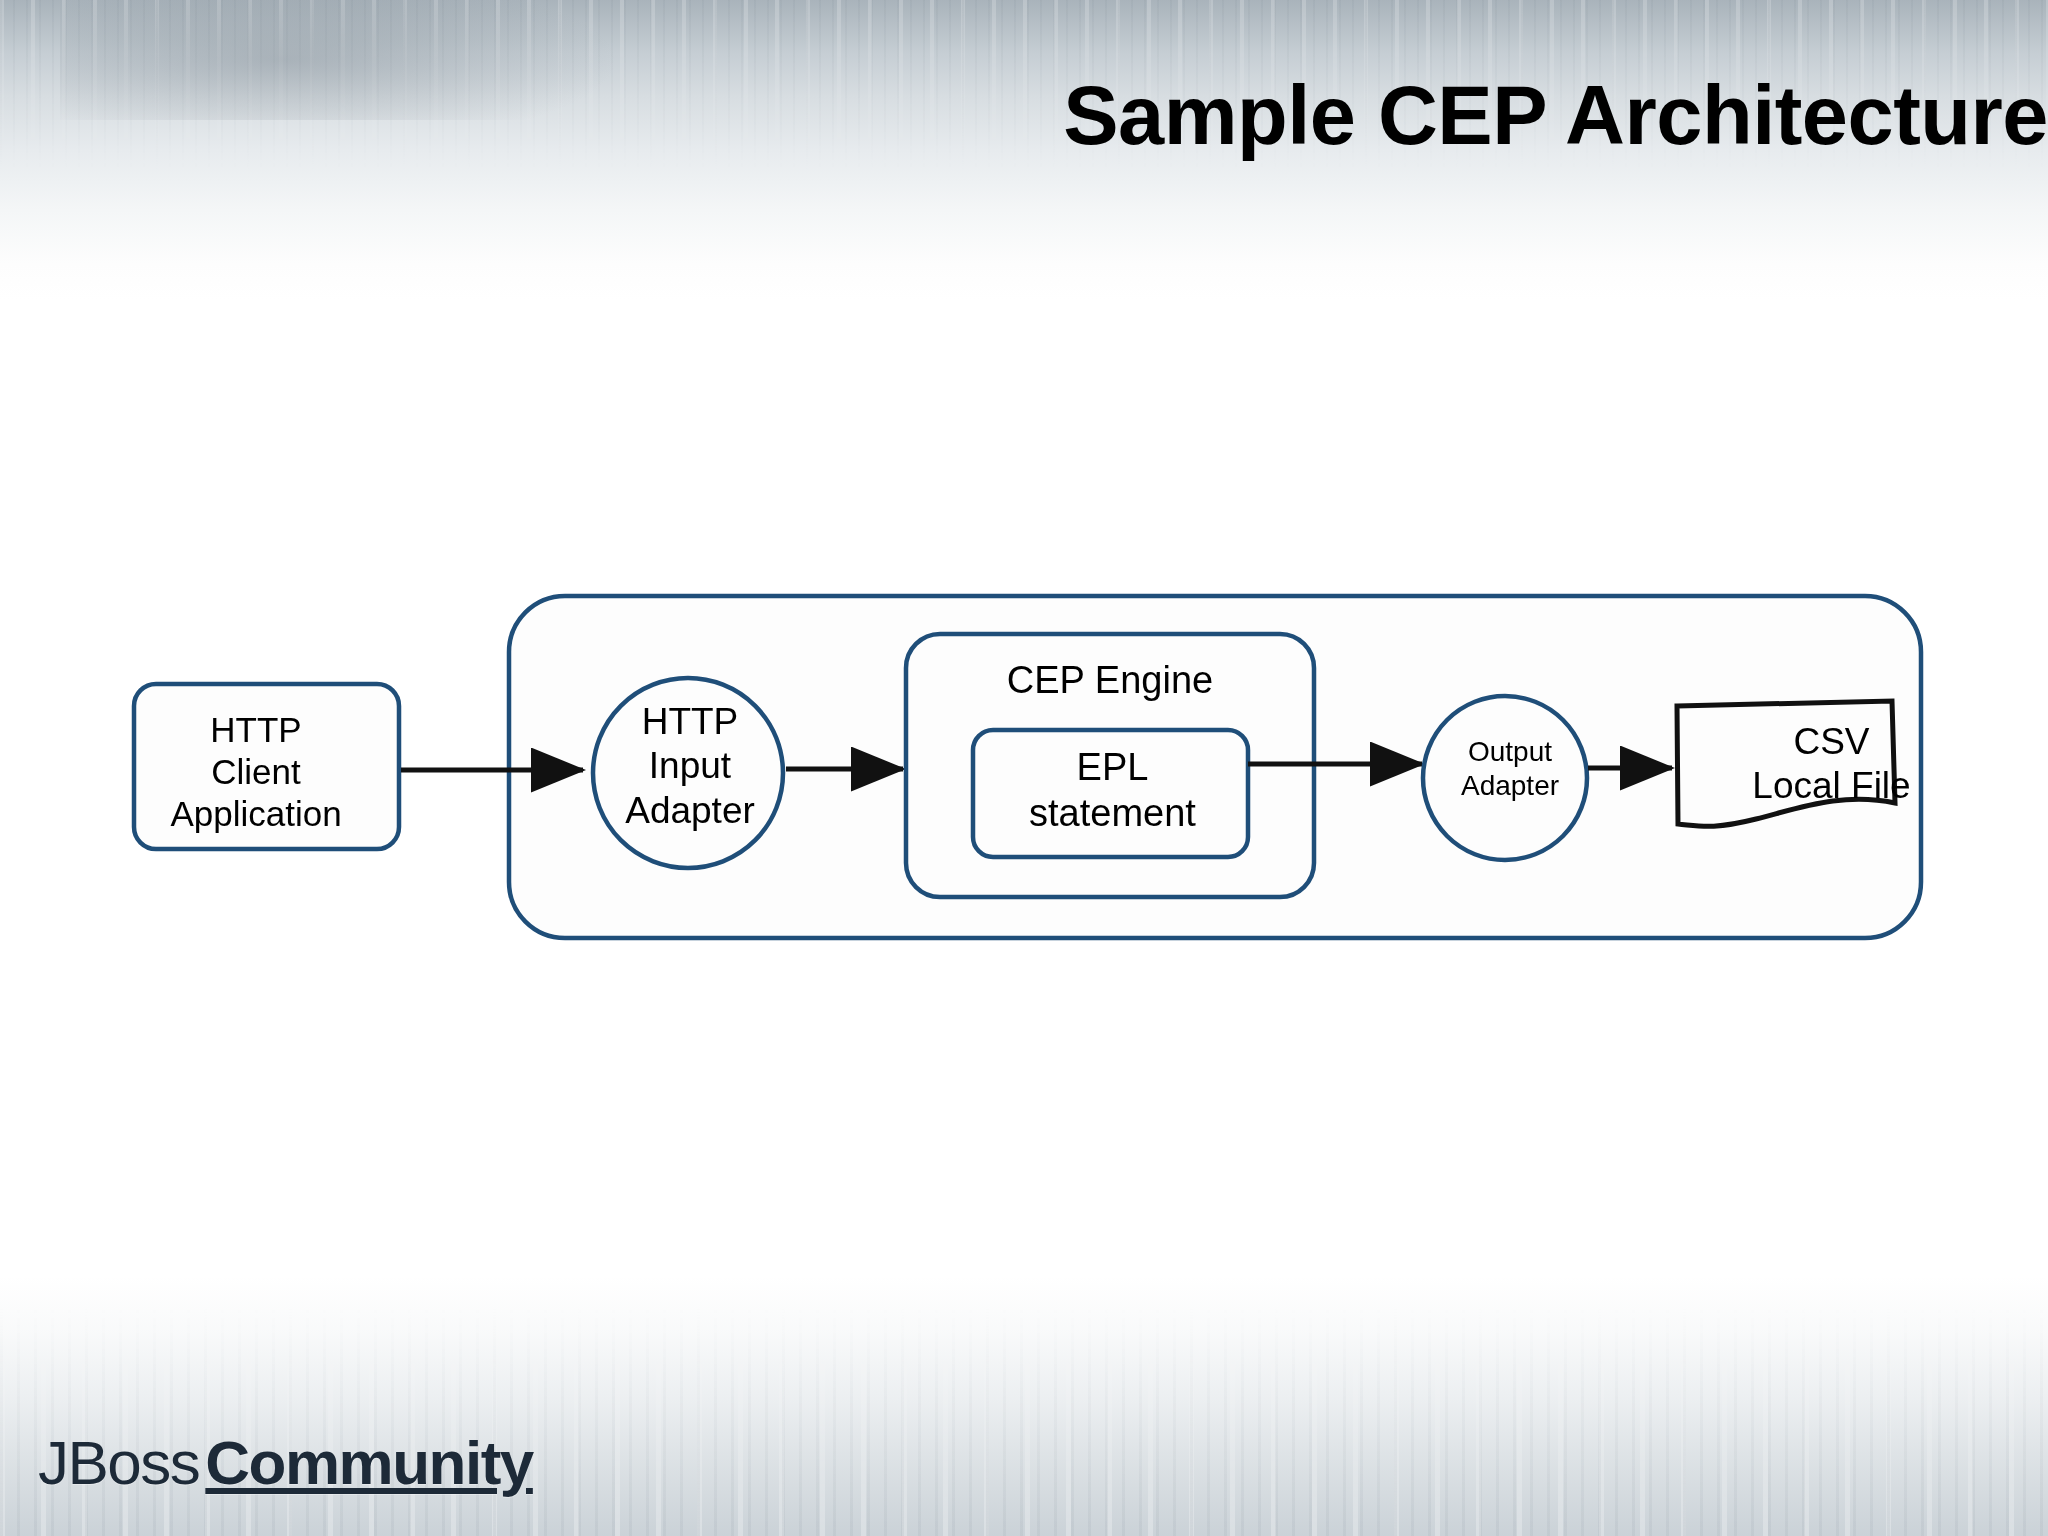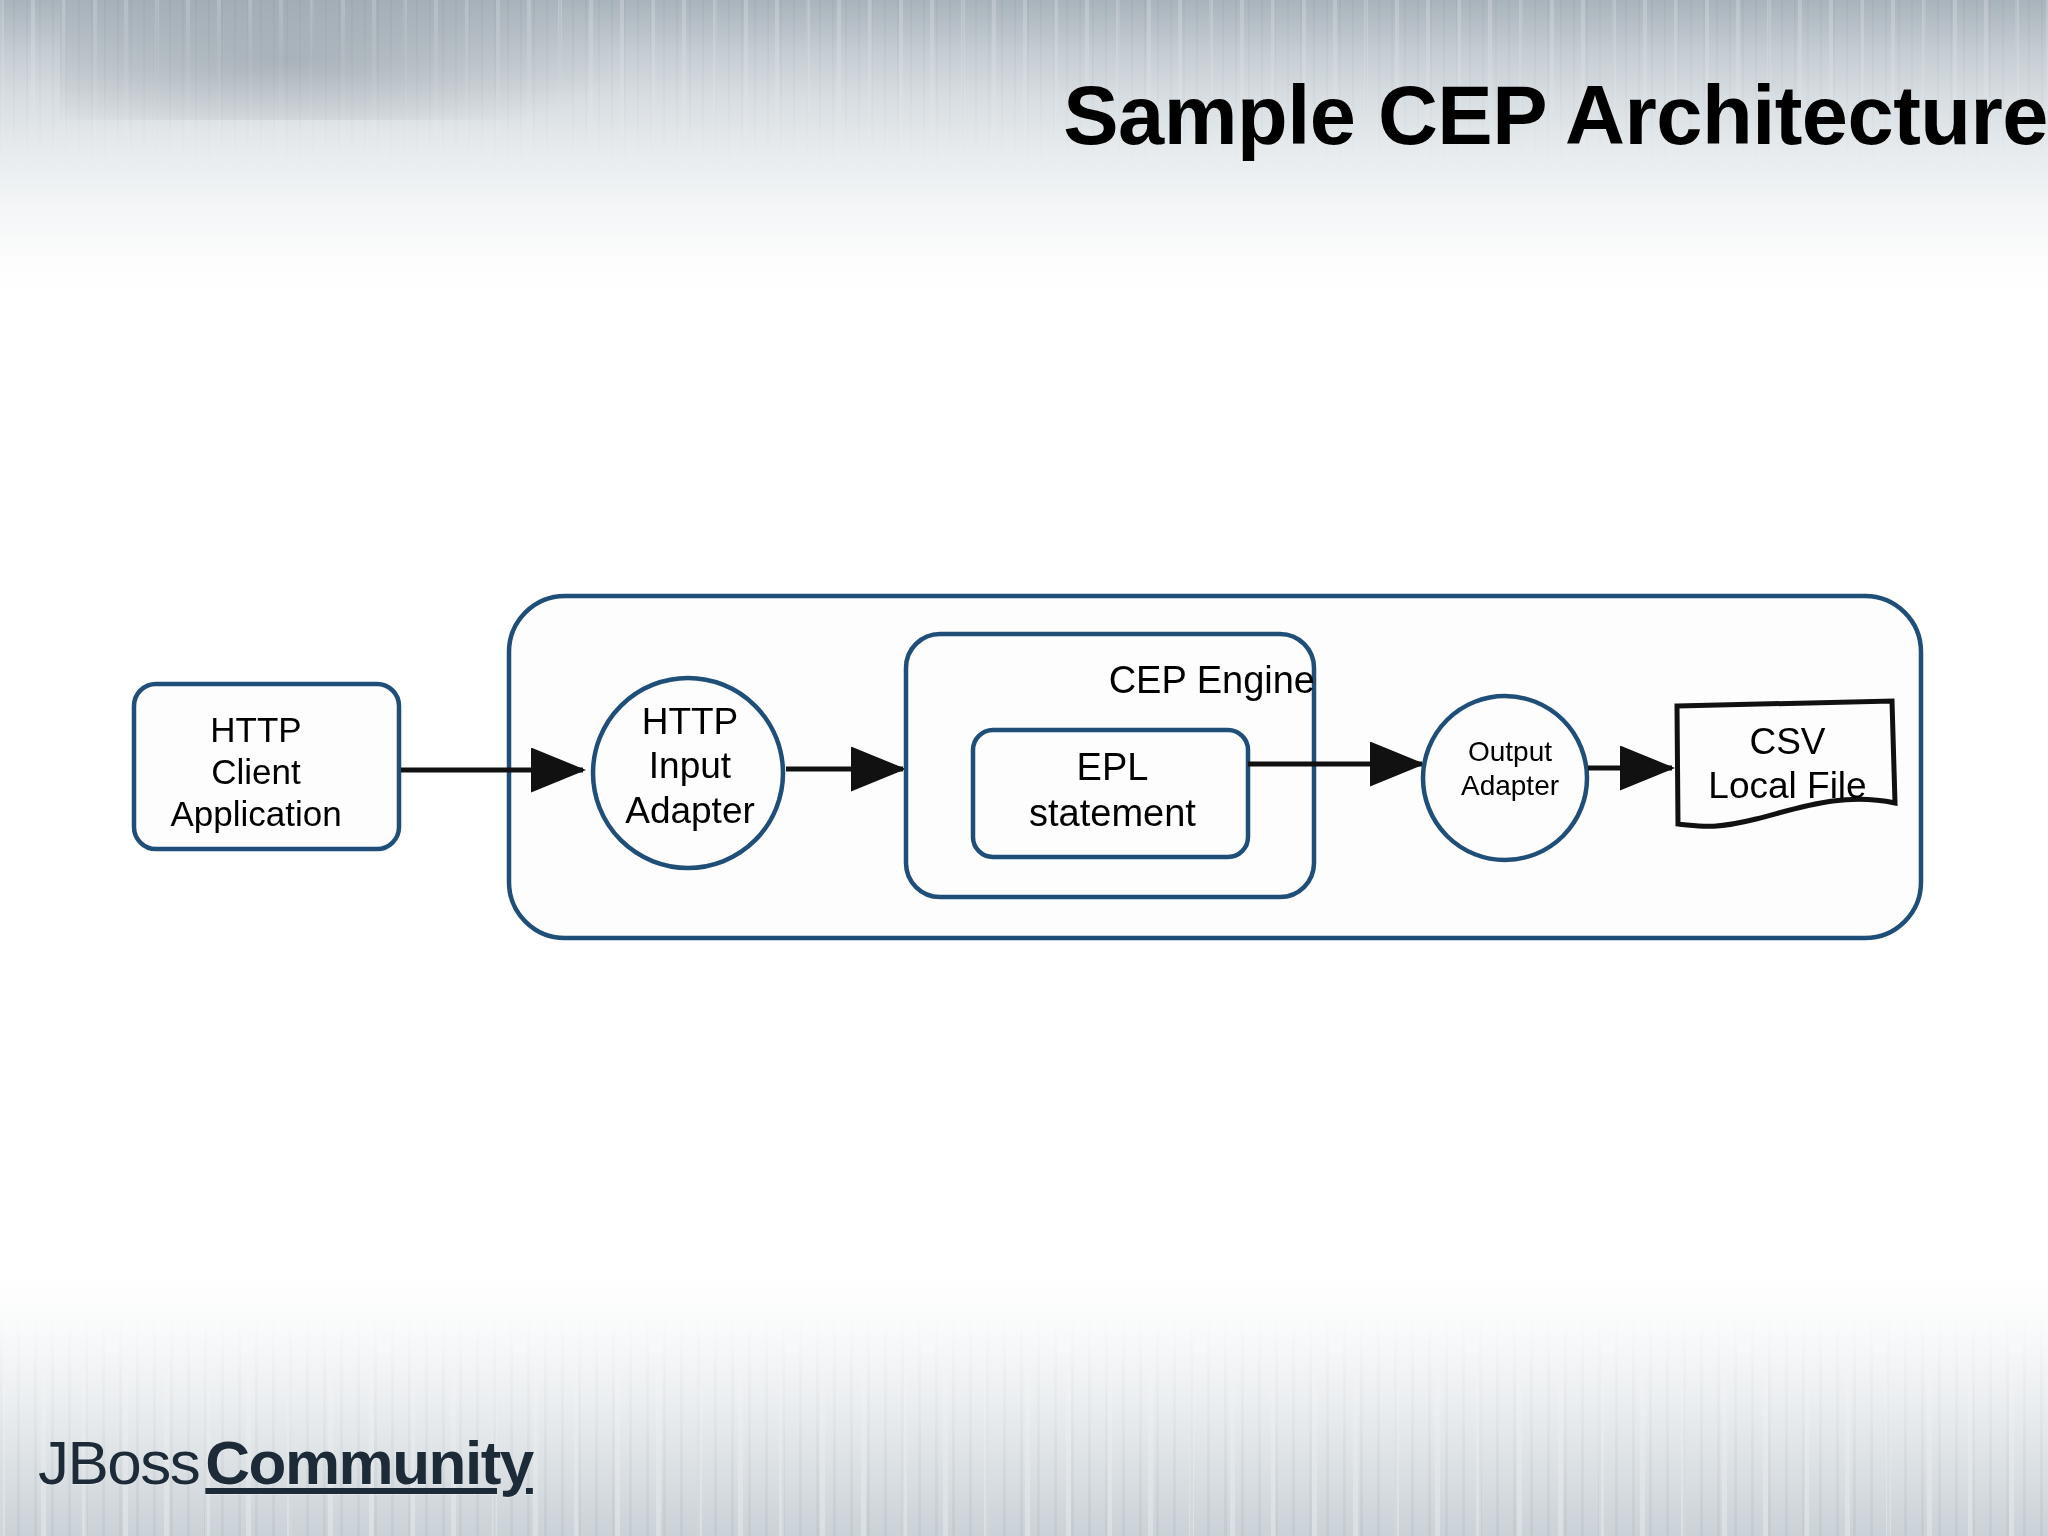--- a/index.html
+++ b/index.html
@@ -133,33 +133,33 @@
     left: 136px; top: 709px; width: 240px;
     font-size: 35px;
   }
   #label-http-input {
     left: 600px; top: 700px; width: 180px;
     font-size: 37px;
   }
   #label-cep-engine {
     left: 905px; top: 658px; width: 410px;
     font-size: 38px;
-    text-align: right;
   }
   #label-epl {
     left: 975px; top: 745px; width: 275px;
     font-size: 38px;
   }
   #label-output-adapter {
     left: 1400px; top: 735px; width: 220px;
     font-size: 28px;
   }
   #label-csv {
     left: 1680px; top: 720px; width: 215px;
     font-size: 37px;
+    padding-left: 44px;
   }
 
   
   #footer-logo {
     position: absolute;
     left: 38px; bottom: 38px;
     font-size: 62px;
     color: #1d2a38;
     z-index: 7;
     font-family: "Liberation Sans", sans-serif;

